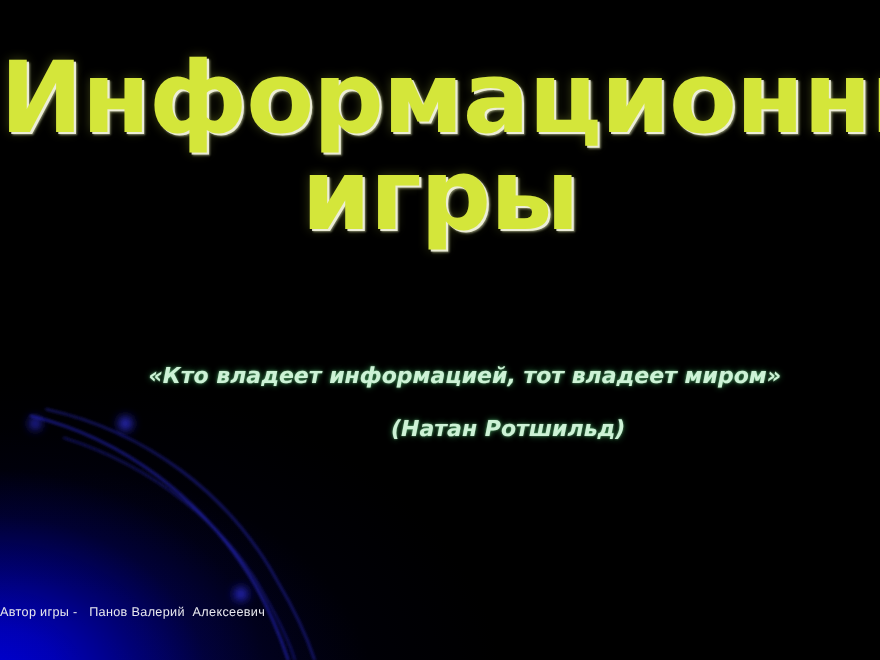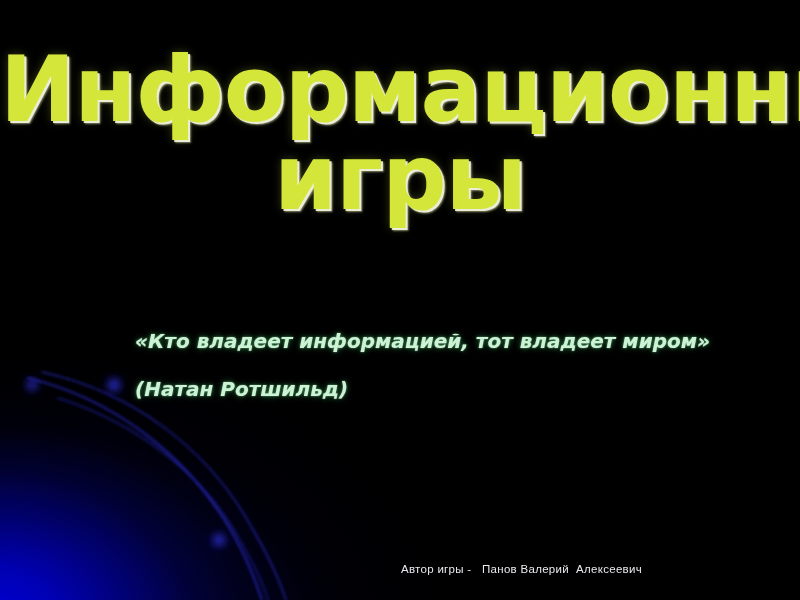--- a/index.html
+++ b/index.html
@@ -89,40 +89,39 @@
     text-shadow: 0 0 6px rgba(70,210,110,0.55), 0 0 2px rgba(180,255,200,0.6);
   }
   #quote-author {
     margin-top: 22px;
     font-family: "DejaVu Sans", sans-serif;
     font-style: italic;
     font-weight: bold;
     font-size: 20px;
     line-height: 26px;
     color: #cdf2d6;
-    text-align: left;
+    text-align: center;
     padding-right: 6px;
     text-shadow: 0 0 6px rgba(70,210,110,0.55), 0 0 2px rgba(180,255,200,0.6);
   }
 
   
   #footer-credit {
     position: absolute;
     left: 0;
     top: 551px;
     width: 660px;
-    text-align: right;
+    text-align: left;
     padding-right: 18px;
     box-sizing: border-box;
     font-family: "Liberation Sans", sans-serif;
     font-size: 11.5px;
     letter-spacing: 0.3px;
     color: #e8e8ee;
     white-space: pre;
-    margin-top: 12px;
   }
 </style>
 </head>
 <body>
 
 <div id="slide">
 
   <div class="bg-layer" id="glow-wide"></div>
   <div class="bg-layer" id="glow-main"></div>
 

